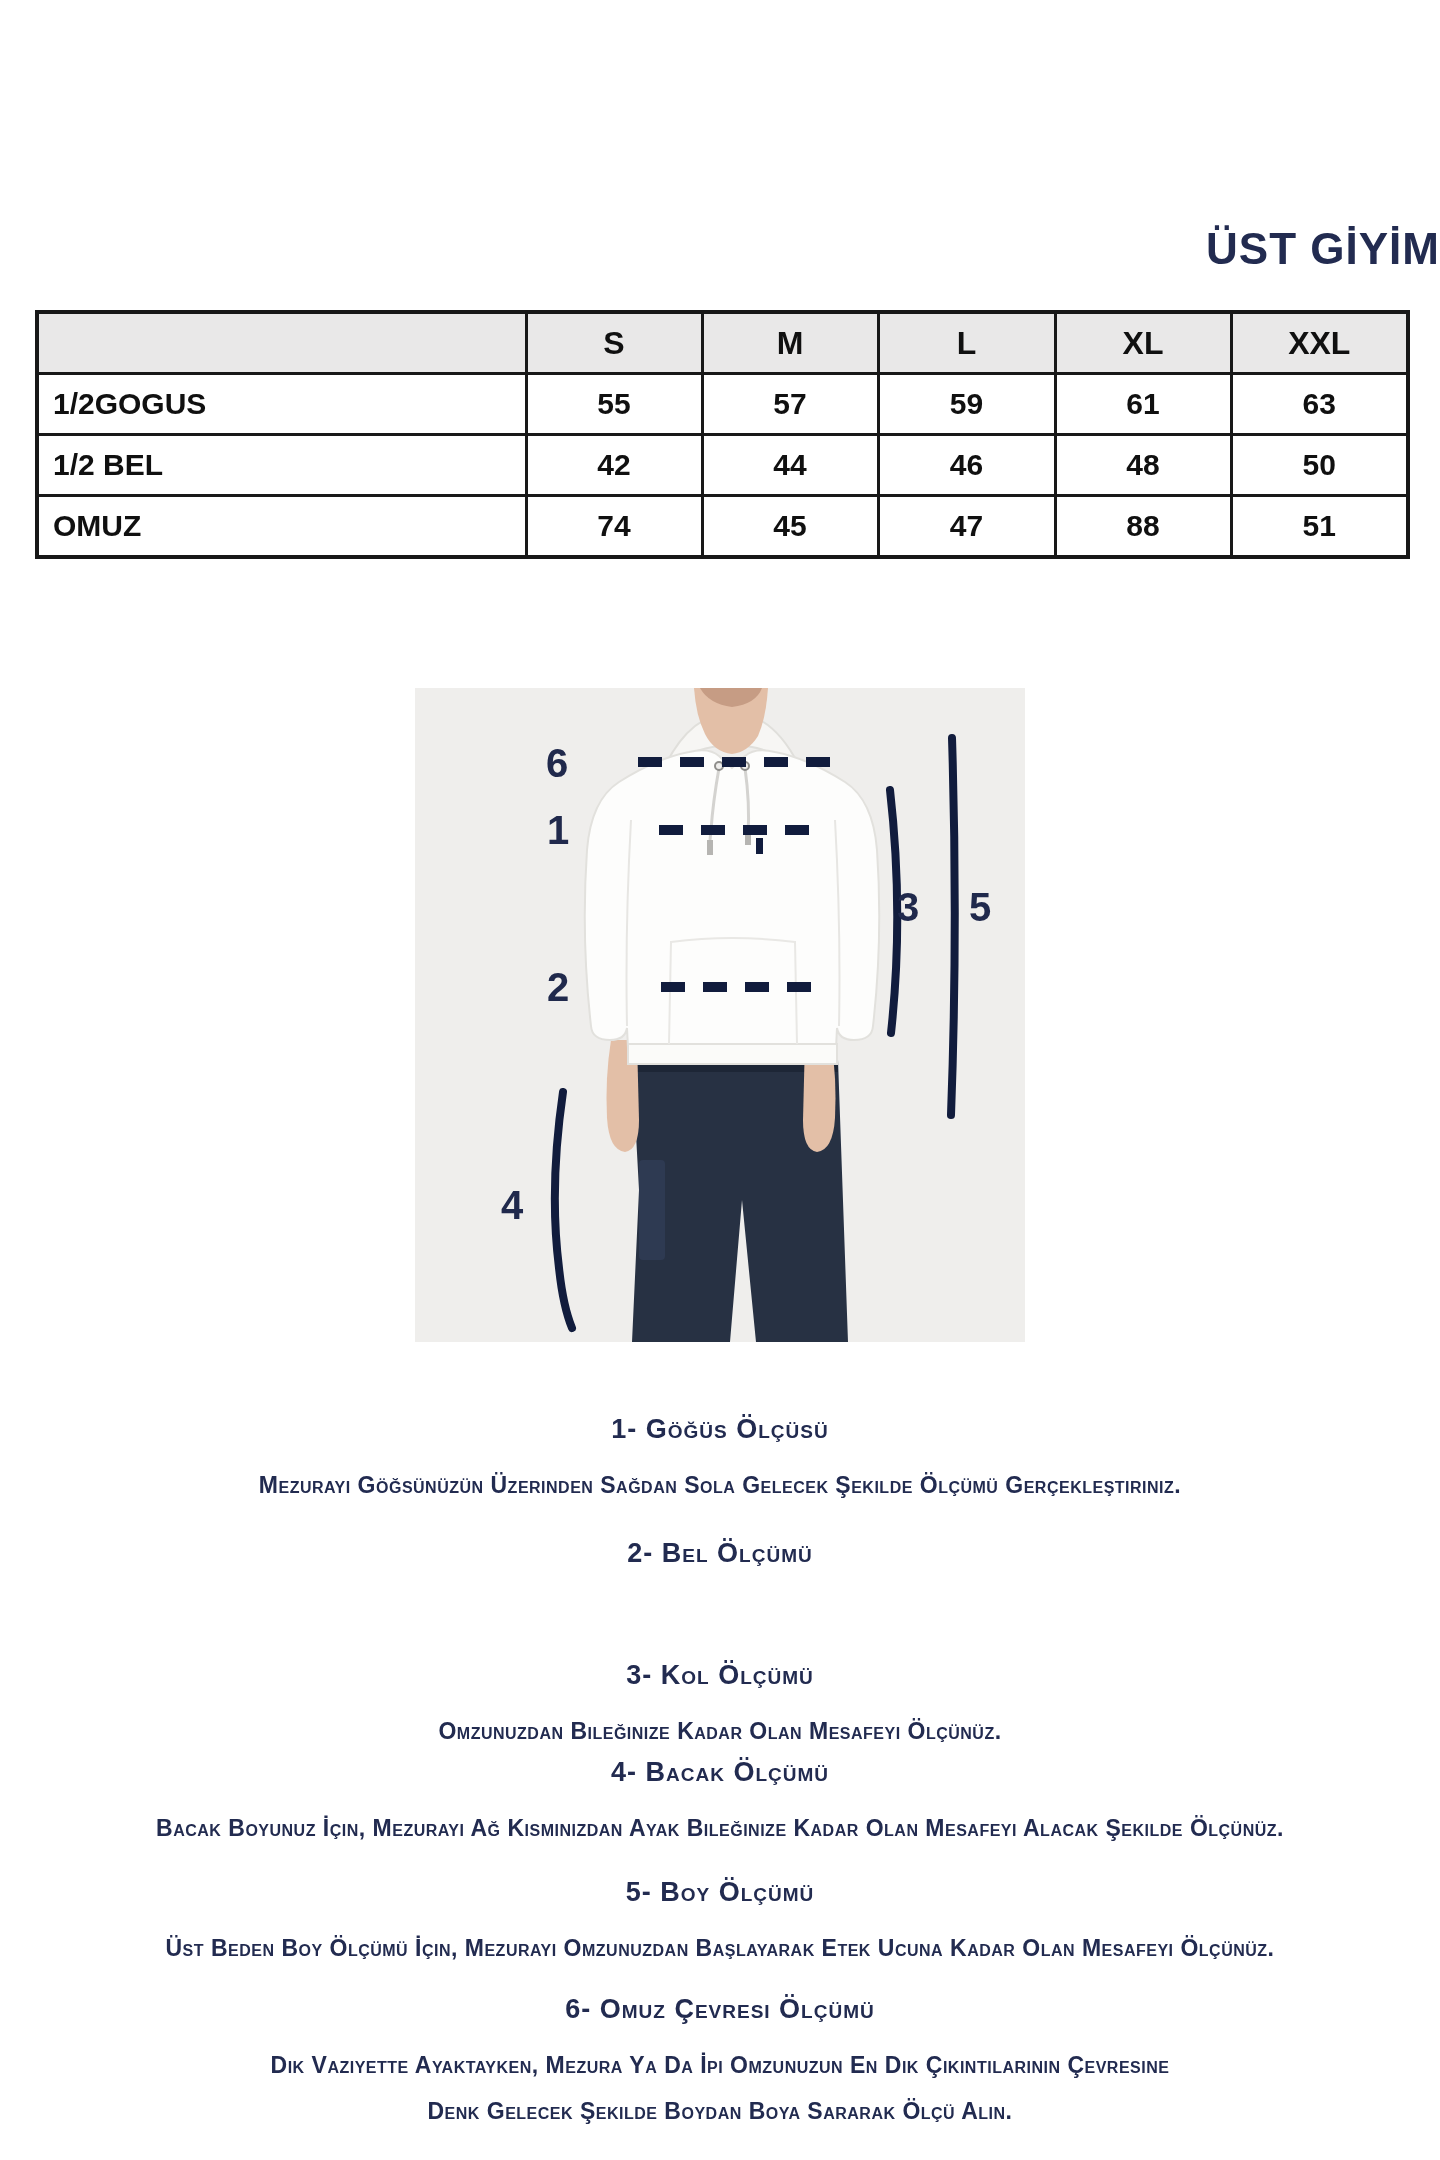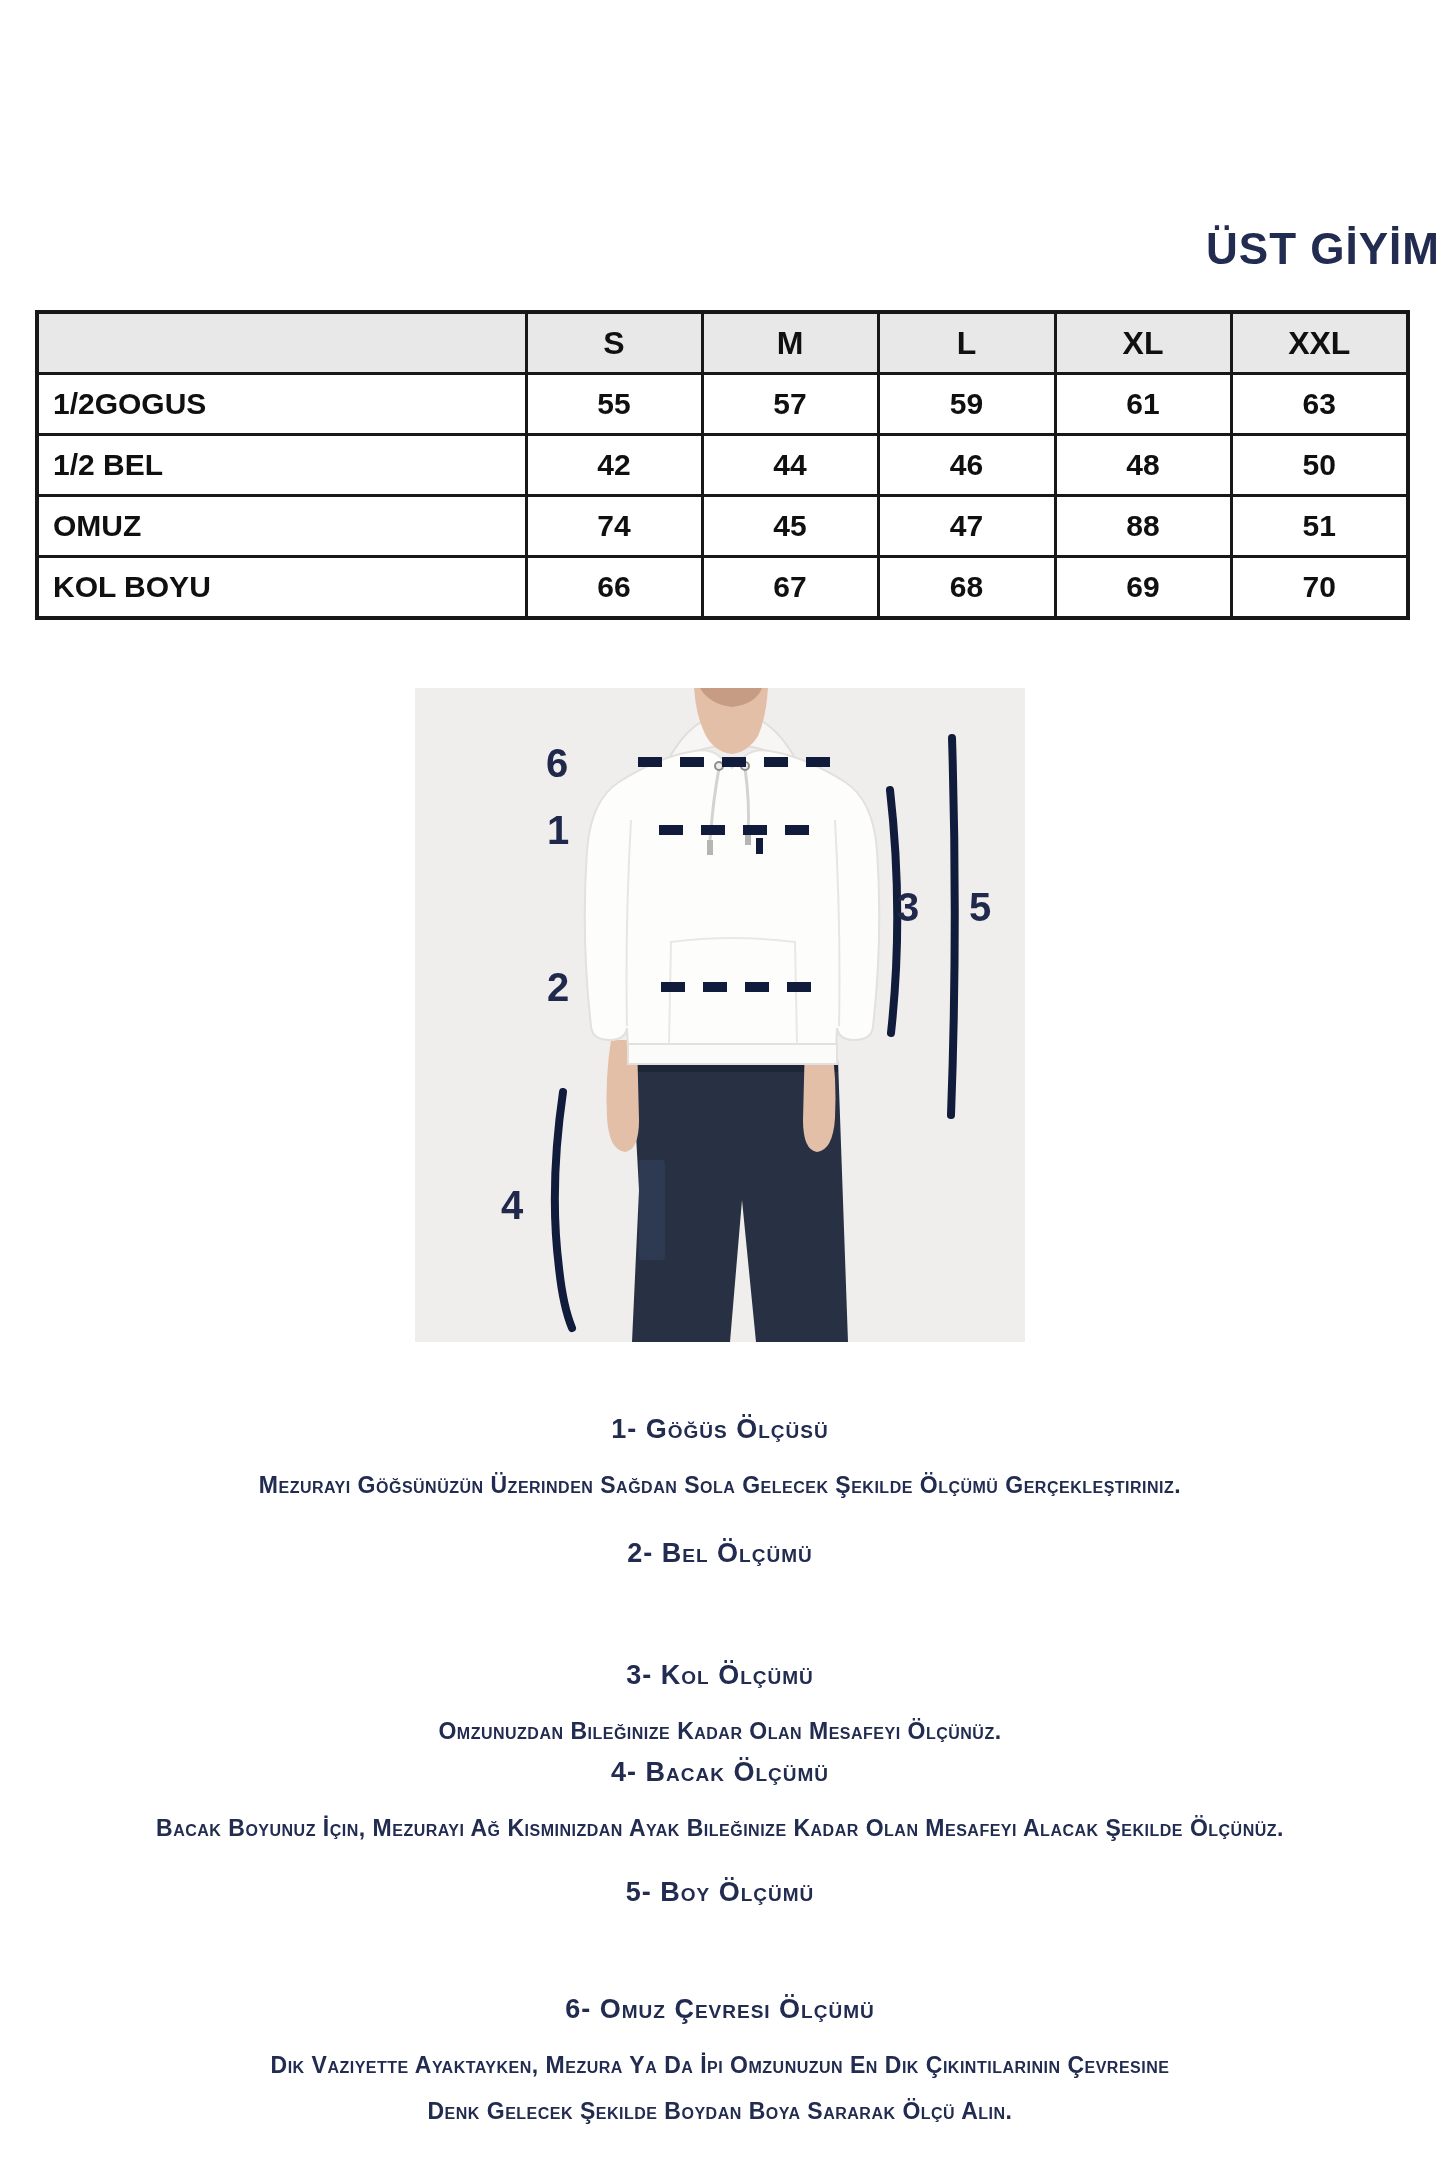--- a/index.html
+++ b/index.html
@@ -85,28 +85,20 @@
         <td>50</td>
       </tr>
       <tr>
         <td class="row-label">OMUZ</td>
         <td>74</td>
         <td>45</td>
         <td>47</td>
         <td>88</td>
         <td>51</td>
       </tr>
-      <tr>
-        <td class="row-label">KOL BOYU</td>
-        <td>66</td>
-        <td>67</td>
-        <td>68</td>
-        <td>69</td>
-        <td>70</td>
-      </tr>
     </tbody>
   </table>
 
   <div class="figure">
     <svg width="610" height="654" viewBox="0 0 610 654" xmlns="http://www.w3.org/2000/svg">
       <g>
         <rect x="0" y="0" width="610" height="654" fill="#efeeec"></rect>
 
         <path d="M248,82 Q274,26 317,24 Q360,26 386,82 Q352,56 317,58 Q282,56 248,82 Z" fill="#f7f6f4" stroke="#e0dfdb" stroke-width="2"></path>
 
@@ -165,20 +157,21 @@
     <section class="sec" style="top:1642px">
       <h2>3- Kol Ölçümü</h2>
       <p>Omzunuzdan Bileğinize Kadar Olan Mesafeyi Ölçünüz.</p>
     </section>
     <section class="sec" style="top:1739px">
       <h2>4- Bacak Ölçümü</h2>
       <p>Bacak Boyunuz İçin, Mezurayı Ağ Kısmınızdan Ayak Bileğinize Kadar Olan Mesafeyi Alacak Şekilde Ölçünüz.</p>
     </section>
     <section class="sec" style="top:1859px">
       <h2>5- Boy Ölçümü</h2>
+      <p>Üst Beden Boy Ölçümü İçin, Mezurayı Omzunuzdan Başlayarak Etek Ucuna Kadar Olan Mesafeyi Ölçünüz.</p>
     </section>
     <section class="sec" style="top:1976px">
       <h2>6- Omuz Çevresi Ölçümü</h2>
       <p>Dik Vaziyette Ayaktayken, Mezura Ya Da İpi Omzunuzun En Dik Çıkıntılarının Çevresine
 Denk Gelecek Şekilde Boydan Boya Sararak Ölçü Alın.</p>
     </section>
   </div>
 
 </div>
 

